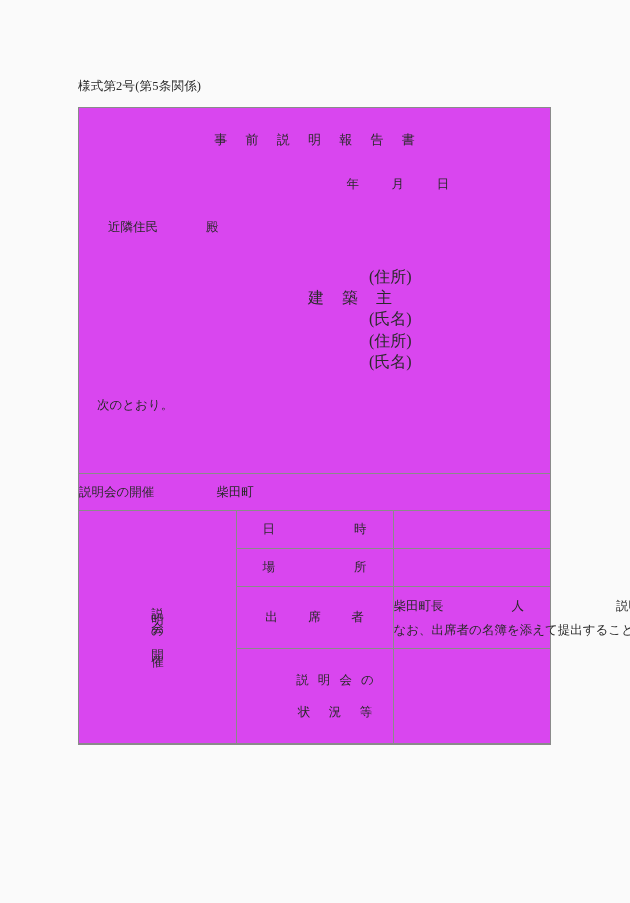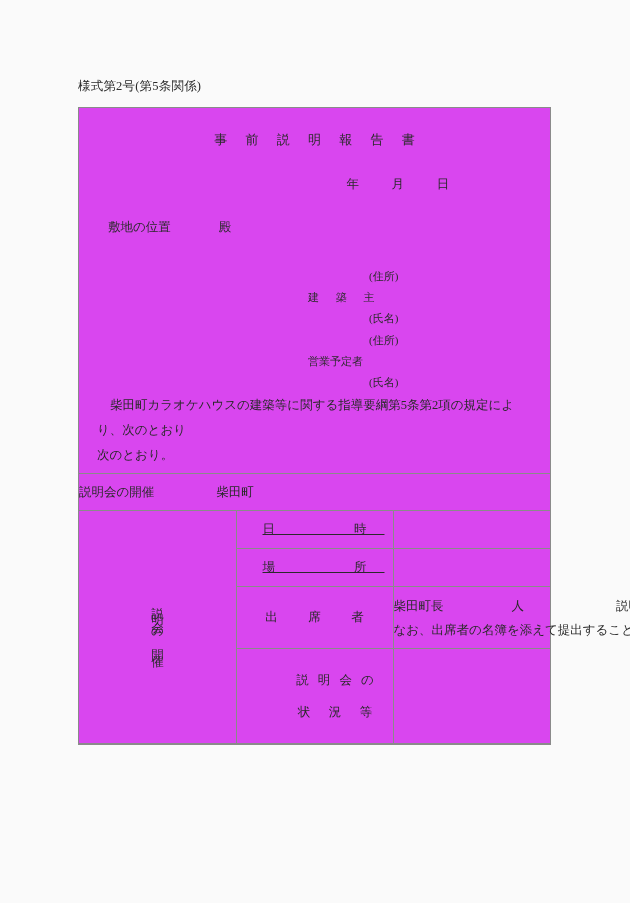--- a/index.html
+++ b/index.html
@@ -88,21 +88,21 @@
   }
   .addressee .to-mark {
     display: inline-block;
     padding-left: 48px;
   }
 
   .party-block {
     position: absolute;
     left: 0;
     right: 0;
-    font-size: 11px;
+    font-size: 16px;
   }
   .party-block.owner  { top: 158px; }
   .party-block.operator { top: 222px; }
 
   .party-row {
     position: relative;
     height: 21px;
     line-height: 21px;
   }
   .party-label {
@@ -178,21 +178,20 @@
 
   .rowlabel {
     width: 69px;
     text-align: center;
     padding: 0 6px;
   }
   .rowlabel .lt2 {
     display: block;
     letter-spacing: 18px;
     text-indent: 18px;
-    text-decoration: underline;
   }
   .rowlabel .lt3 {
     display: block;
     letter-spacing: 9px;
     text-indent: 9px;
   }
   .rowlabel .lt4 {
     display: block;
     letter-spacing: 3px;
     text-indent: 3px;
@@ -236,49 +235,45 @@
 
       <div class="date-line">
         <span class="dt">
           <span>年</span>
           <span>月</span>
           <span>日</span>
         </span>
       </div>
 
       <div class="addressee">
-        <span>敷地の位置</span><span class="to-mark">殿</span>
+        <span>近隣住民</span><span class="to-mark">殿</span>
       </div>
 
       <div class="party-block owner">
         <div class="party-row">
           <span class="party-value">(住所)</span>
         </div>
         <div class="party-row">
           <span class="party-label spaced">建 築 主</span>
         </div>
         <div class="party-row">
           <span class="party-value">(氏名)</span>
         </div>
       </div>
 
       <div class="party-block operator">
         <div class="party-row">
           <span class="party-value">(住所)</span>
         </div>
         <div class="party-row">
-          <span class="party-label">営業予定者</span>
-        </div>
-        <div class="party-row">
           <span class="party-value">(氏名)</span>
         </div>
       </div>
 
       <div class="body-text">
-        <div class="p1">柴田町カラオケハウスの建築等に関する指導要綱第5条第2項の規定により、次のとおり</div>
         <div>次のとおり。</div>
       </div>
 
     </div>
 
     <table class="tbl">
       <tbody>
         <tr>
           <td class="site-cell no-left no-right" colspan="3">
             <span class="site-label">説明会の開催</span><span class="site-value">柴田町</span>

